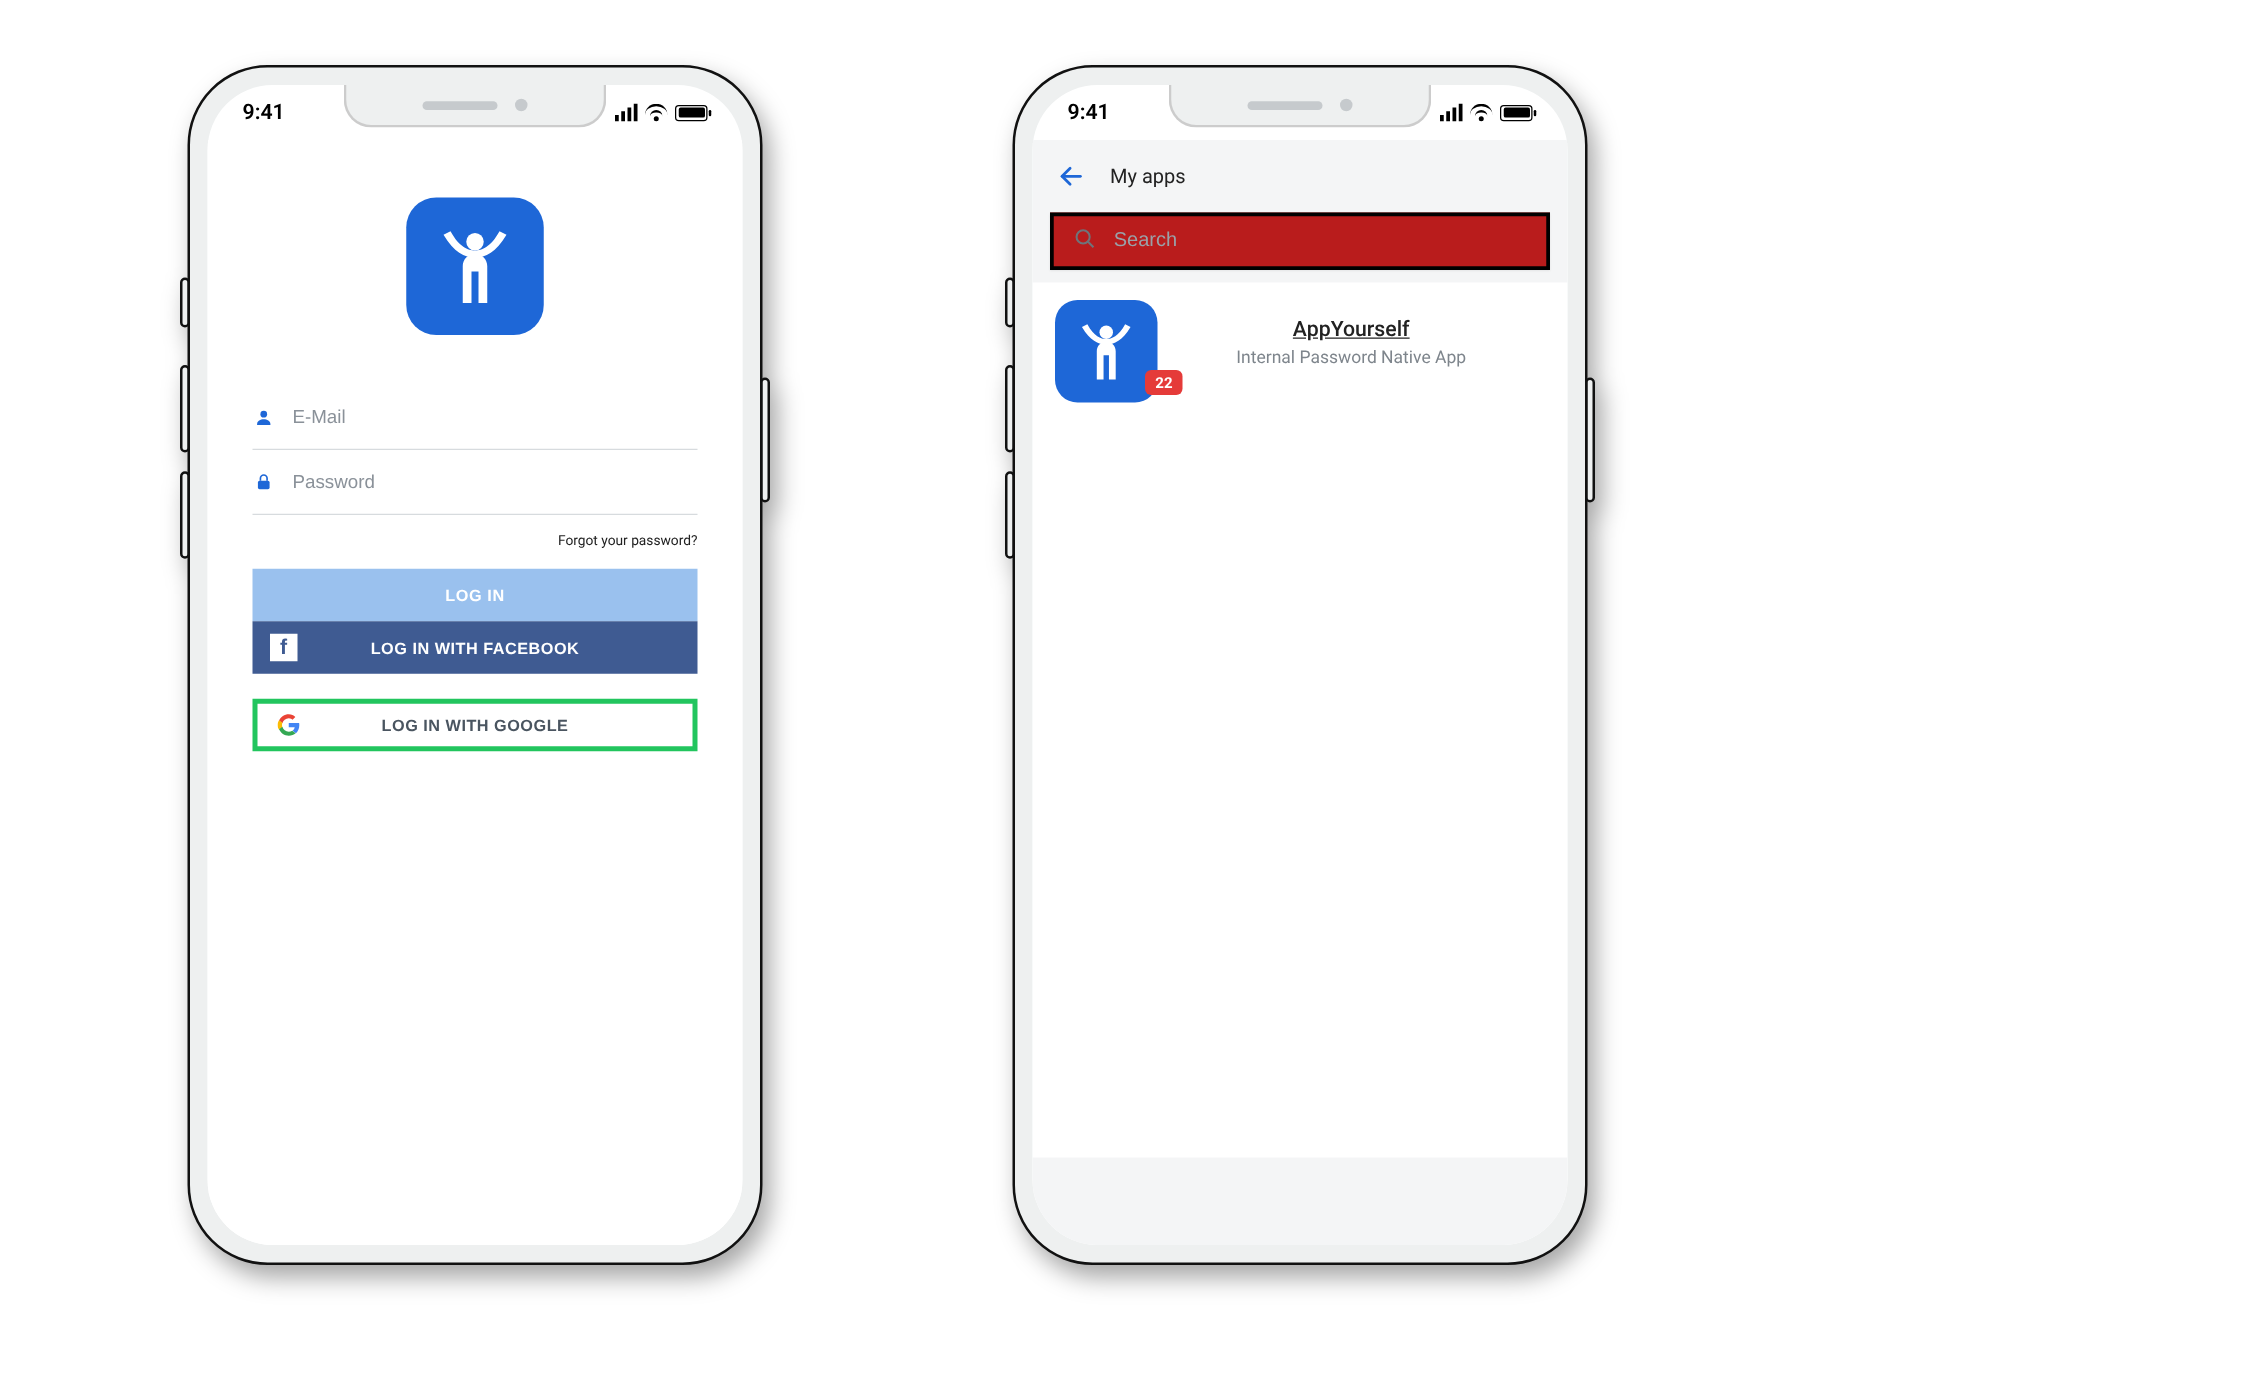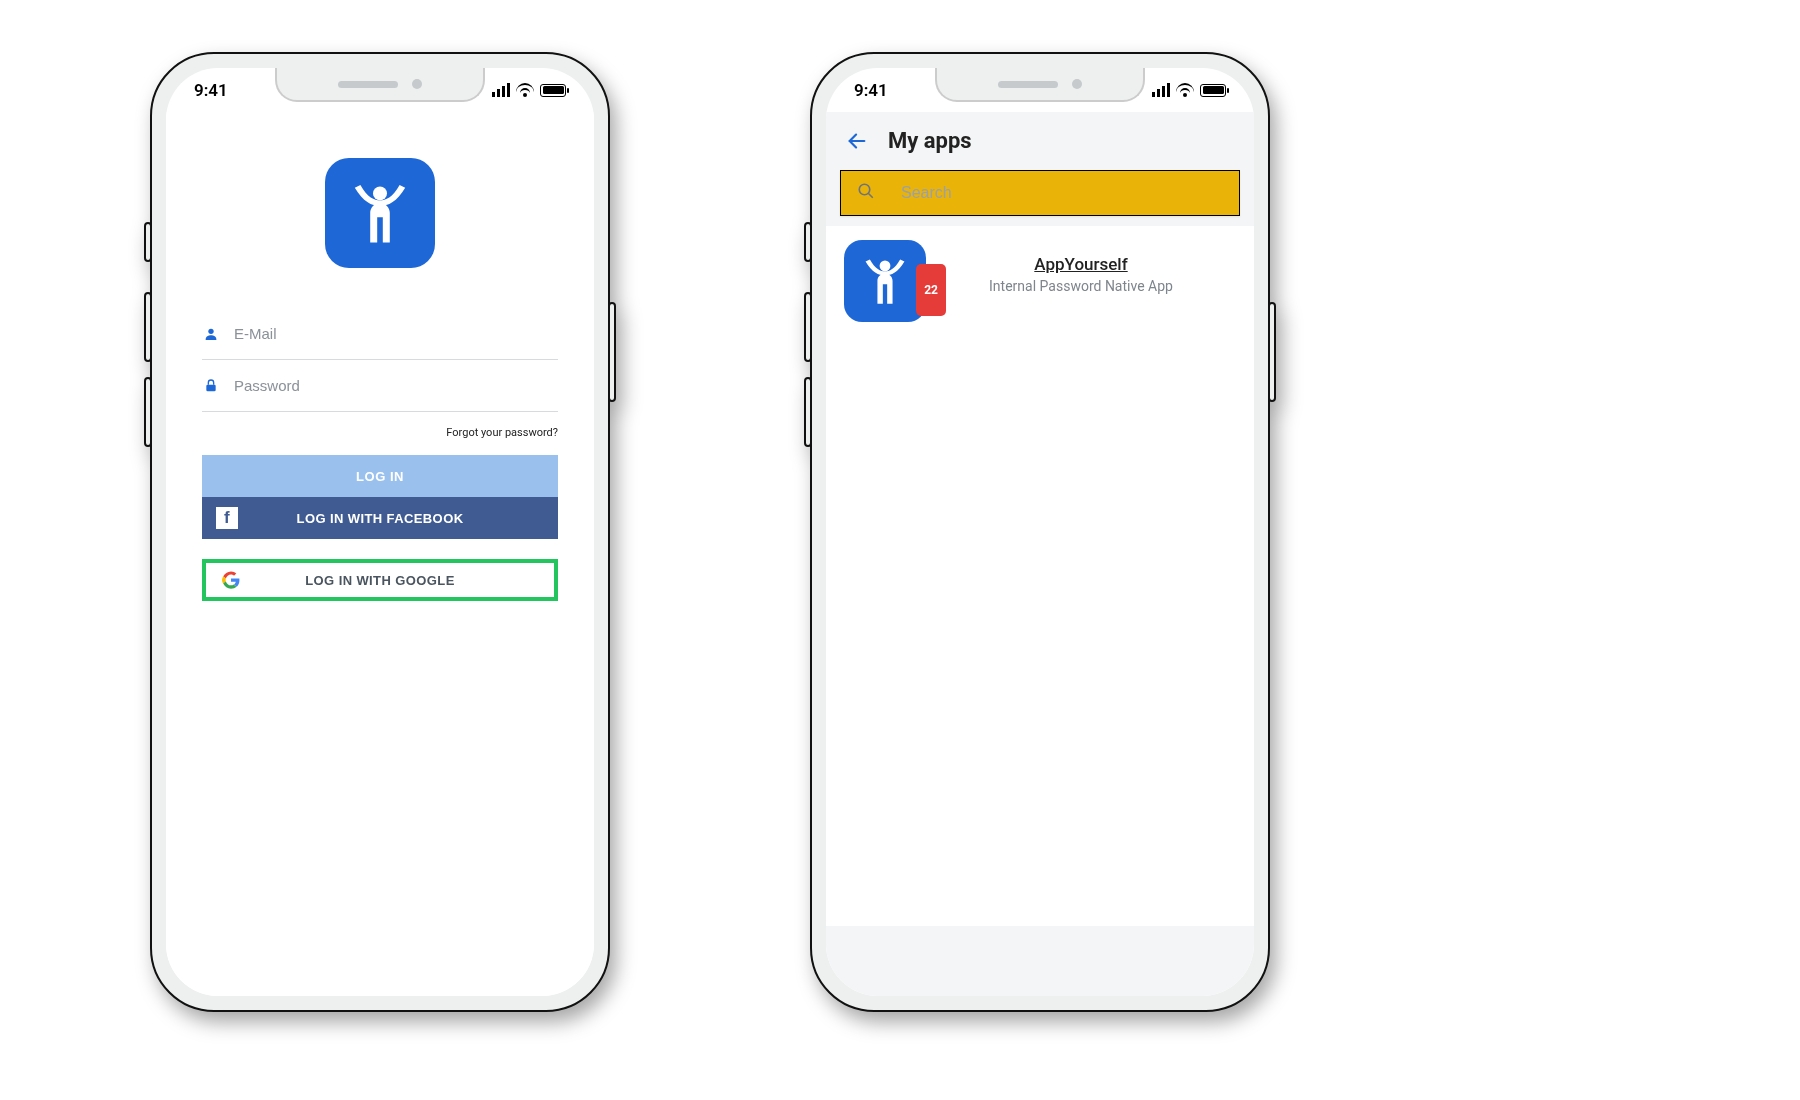--- a/index.html
+++ b/index.html
@@ -105,33 +105,33 @@
   .btn-social .sicon{ position:absolute; left:14px; width:22px; height:22px; display:flex; align-items:center; justify-content:center;}
   .btn-fb { background:#3F5B92;}
   .btn-fb .sicon{ background:#fff; color:#3F5B92; font-weight:800; font-size:17px;}
   .btn-gg { background:#fff; color:#4A5560; border:4px solid #22c55e; margin-top:20px;}
   
   .appbar {
     height:56px; display:flex; align-items:center; gap:22px; padding:0 20px;
     background:#F4F5F6;
   }
   .appbar .back { color:#1E67D7; width:20px; height:20px;}
-  .appbar .title { font-size:22px; font-weight:700; color:#222;}
+  .appbar .title { font-size:16px; font-weight:400; color:#222;}
   .searchbox {
-    margin:2px 14px 10px; height:46px; background:#eab308;
-    border:1px solid #000000; box-shadow:0 1px 2px rgba(0,0,0,.08);
-    display:flex; align-items:center; gap:26px; padding:0 16px;
+    margin:2px 14px 10px; height:46px; background:#b91c1c;
+    border:3px solid #000000; box-shadow:0 1px 2px rgba(0,0,0,.08);
+    display:flex; align-items:center; gap:14px; padding:0 16px;
   }
   .searchbox .sicon{ color:#6E747A; width:18px;}
   .searchbox input{ border:none; outline:none; flex:1; font-size:16px; background:transparent;}
   .searchbox input::placeholder{ color:#9AA1A8;}
   .apps-area { background:#fff; min-height:700px; padding:14px 18px;}
   .app-row { display:flex; align-items:flex-start; gap:0; cursor:pointer;}
   .app-icon { position:relative; width:82px; height:82px; border-radius:18px; background:#1E67D7; display:flex;align-items:center;justify-content:center;}
-  .badge { position:absolute; right:-20px; bottom:6px; background:#E53B39; color:#fff; font-size:12px; font-weight:700; padding:19px 8px; border-radius:5px;}
+  .badge { position:absolute; right:-20px; bottom:6px; background:#E53B39; color:#fff; font-size:12px; font-weight:700; padding:3px 8px; border-radius:5px;}
   .app-meta { flex:1; text-align:center; padding-top:14px;}
   .app-name { font-size:17px; color:#222; font-weight:500;text-decoration:underline;}
   .app-sub  { font-size:14px; color:#7E858C; margin-top:4px;}
 </style>
 </head>
 <body>
 
 <div class="stage">
 
   <div class="phone-shell">

